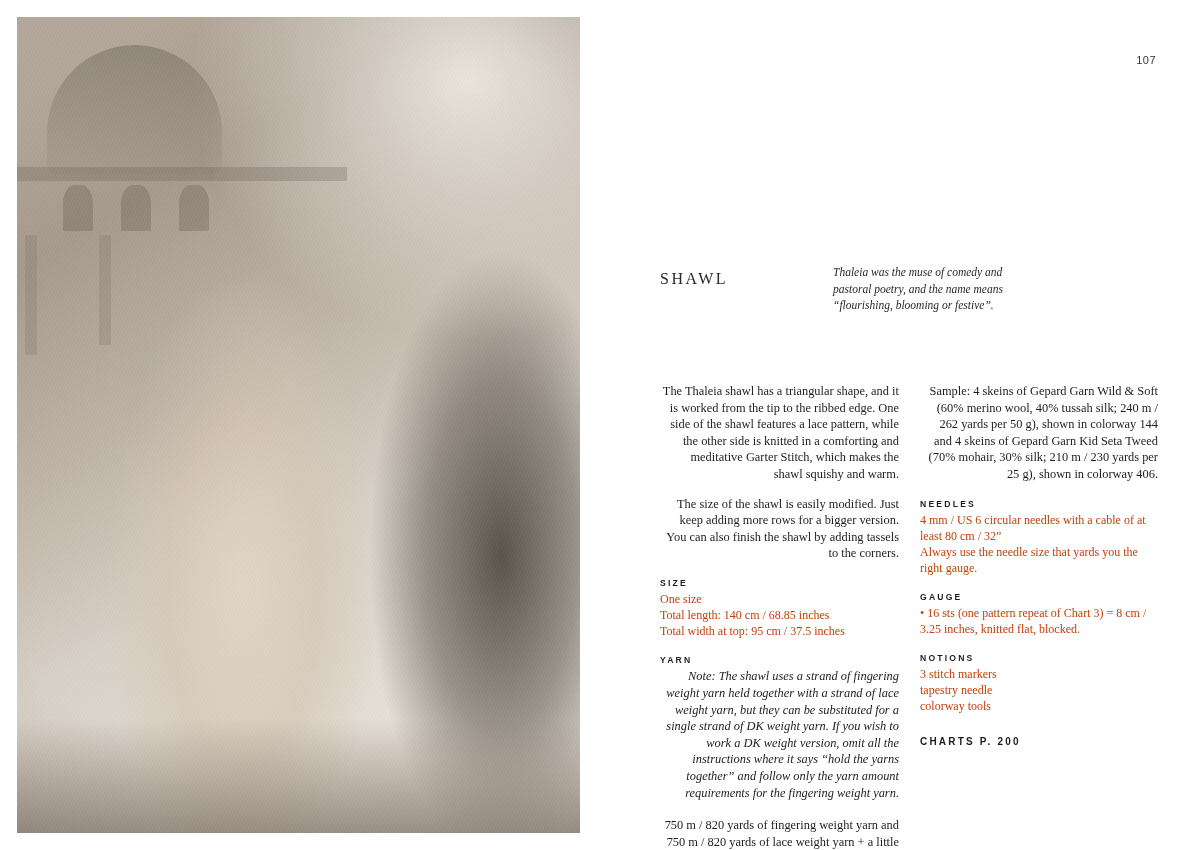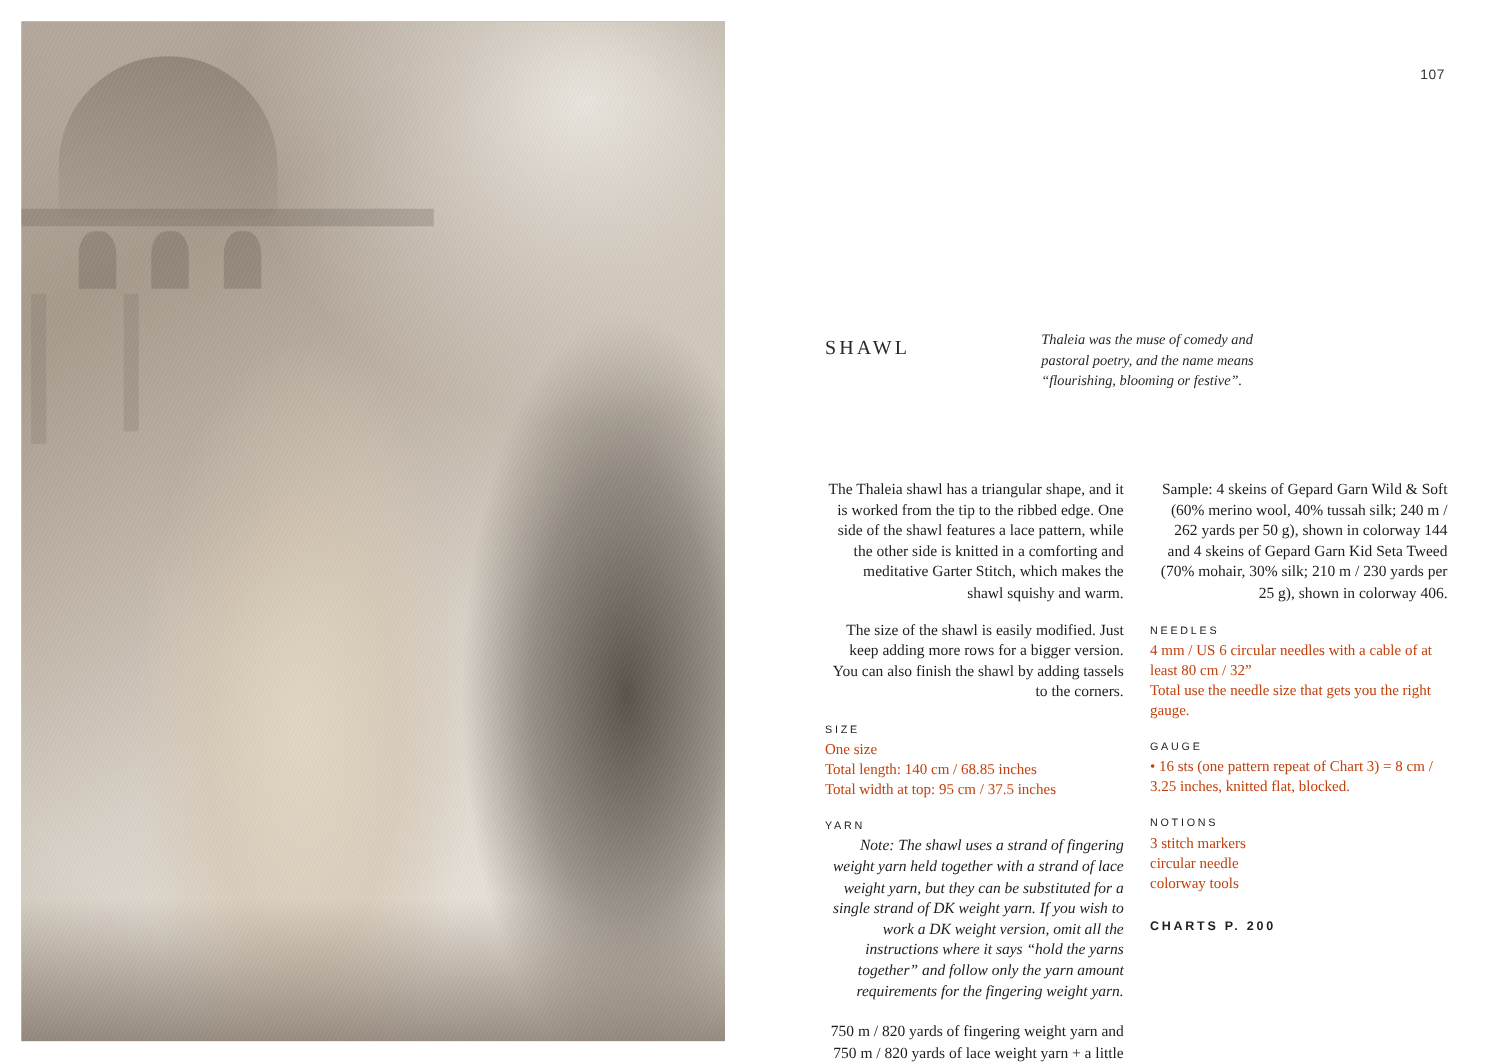--- a/index.html
+++ b/index.html
@@ -149,21 +149,21 @@
     line-height: 1.34;
     color: #201c1a;
     text-align: right;
   }
   p.body.italic { font-style: italic; }
 
   h3.section {
     font-family: "Liberation Sans", sans-serif;
     font-size: 8.6px;
     letter-spacing: 2.2px;
-    font-weight: 400;
+    font-weight: 700;
     color: #201c1a;
     margin: 16px 0 3px 0;
     text-transform: uppercase;
   }
   .line {
     font-size: 12px;
     line-height: 1.34;
     color: #c2410c;
   }
   .charts-ref {
@@ -214,27 +214,27 @@
       <h3 class="section">YARN</h3>
       <p class="body italic">Note: The shawl uses a strand of fingering weight yarn held together with a strand of lace weight yarn, but they can be substituted for a single strand of DK weight yarn. If you wish to work a DK weight version, omit all the instructions where it says “hold the yarns together” and follow only the yarn amount requirements for the fingering weight yarn.</p>
       <p class="body" style="margin-top:16px;">750 m / 820 yards of fingering weight yarn and 750 m / 820 yards of lace weight yarn + a little extra yarn for the tassels.</p>
     </div>
 
     <div class="col-right">
       <p class="body">Sample: 4 skeins of Gepard Garn Wild &amp; Soft (60% merino wool, 40% tussah silk; 240 m / 262 yards per 50 g), shown in colorway 144 and 4 skeins of Gepard Garn Kid Seta Tweed (70% mohair, 30% silk; 210 m / 230 yards per 25 g), shown in colorway 406.</p>
 
       <h3 class="section">NEEDLES</h3>
       <div class="line">4 mm / US 6 circular needles with a cable of at least 80 cm / 32”</div>
-      <div class="line">Total use the needle size that gets you the right gauge.</div>
+      <div class="line">Always use the needle size that yards you the right gauge.</div>
 
       <h3 class="section">GAUGE</h3>
       <div class="line">• 16 sts (one pattern repeat of Chart 3) = 8 cm / 3.25 inches, knitted flat, blocked.</div>
 
       <h3 class="section">NOTIONS</h3>
       <div class="line">3 stitch markers</div>
-      <div class="line">circular needle</div>
+      <div class="line">tapestry needle</div>
       <div class="line">colorway tools</div>
 
       <div class="charts-ref">CHARTS P. 200</div>
     </div>
 
   </div>
 </div>
 
 </body></html>

